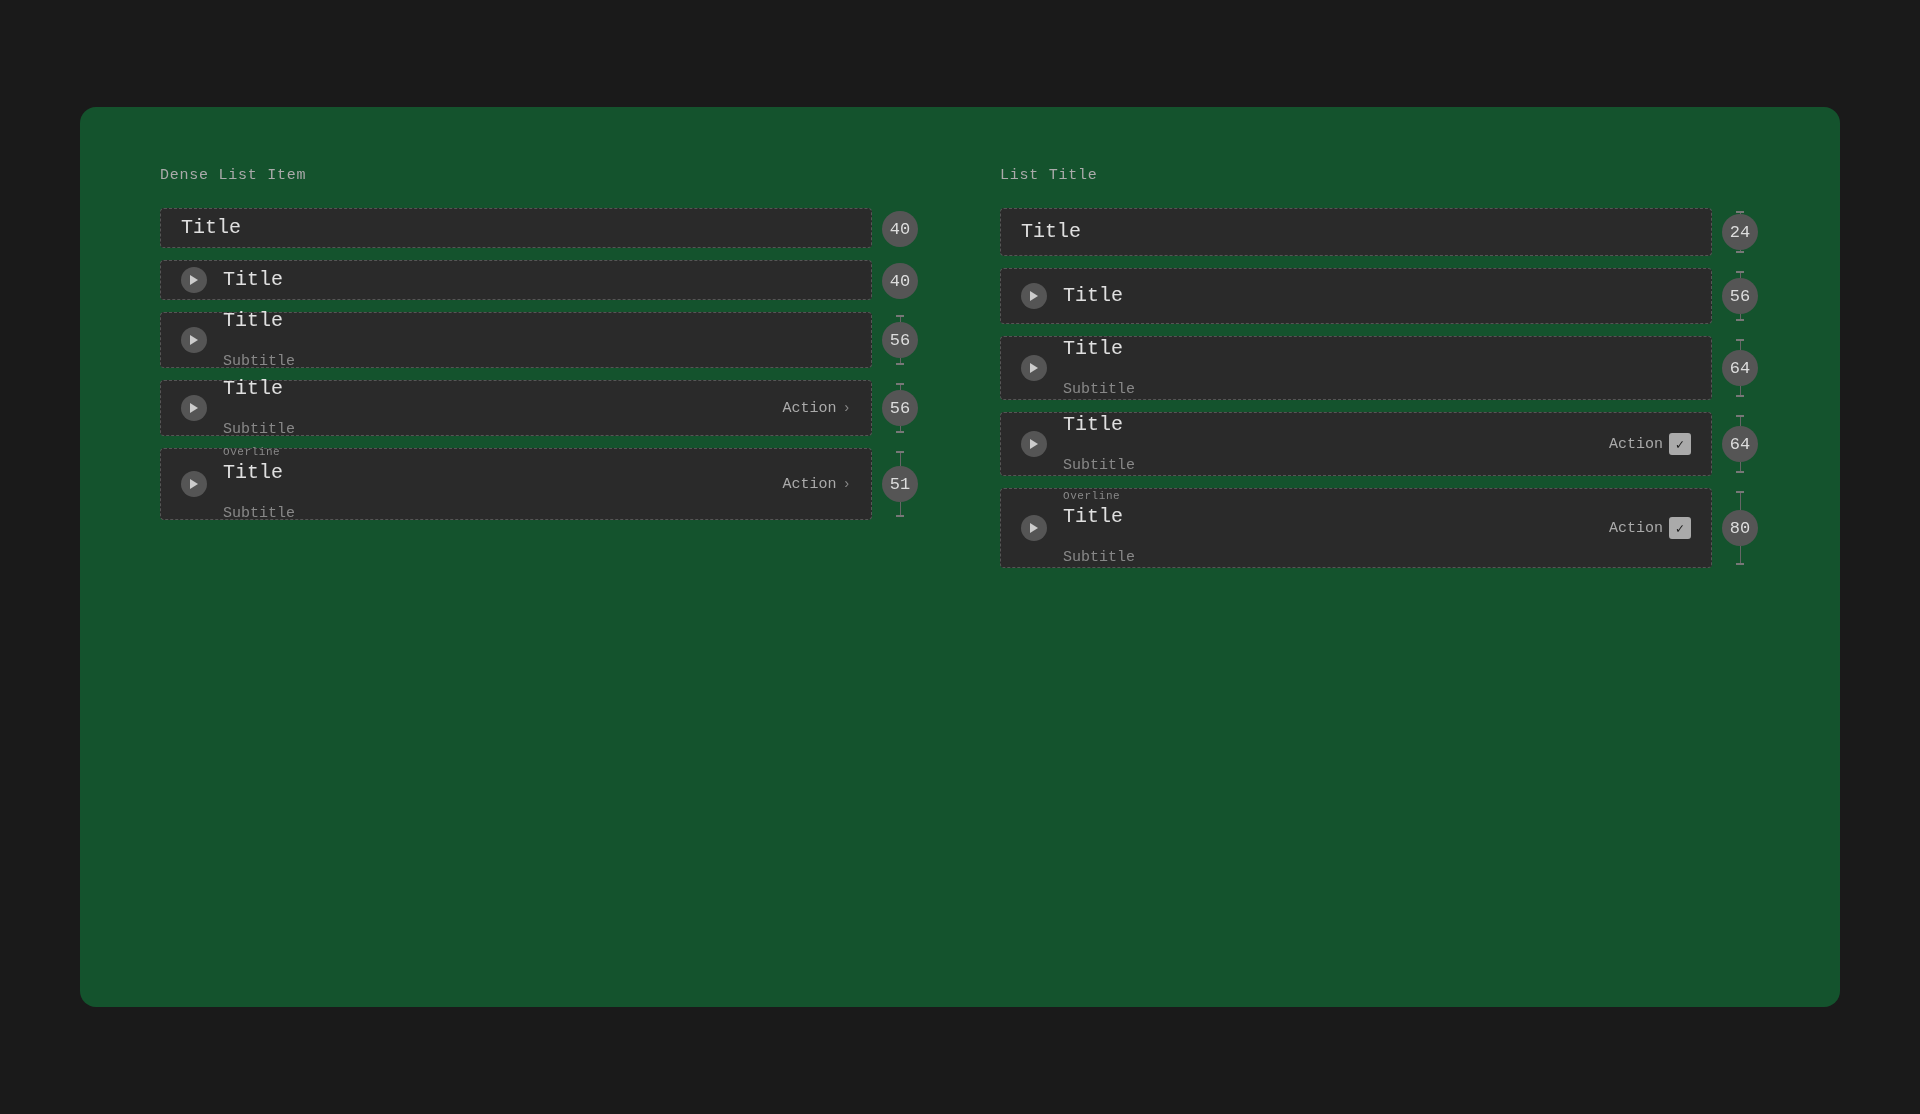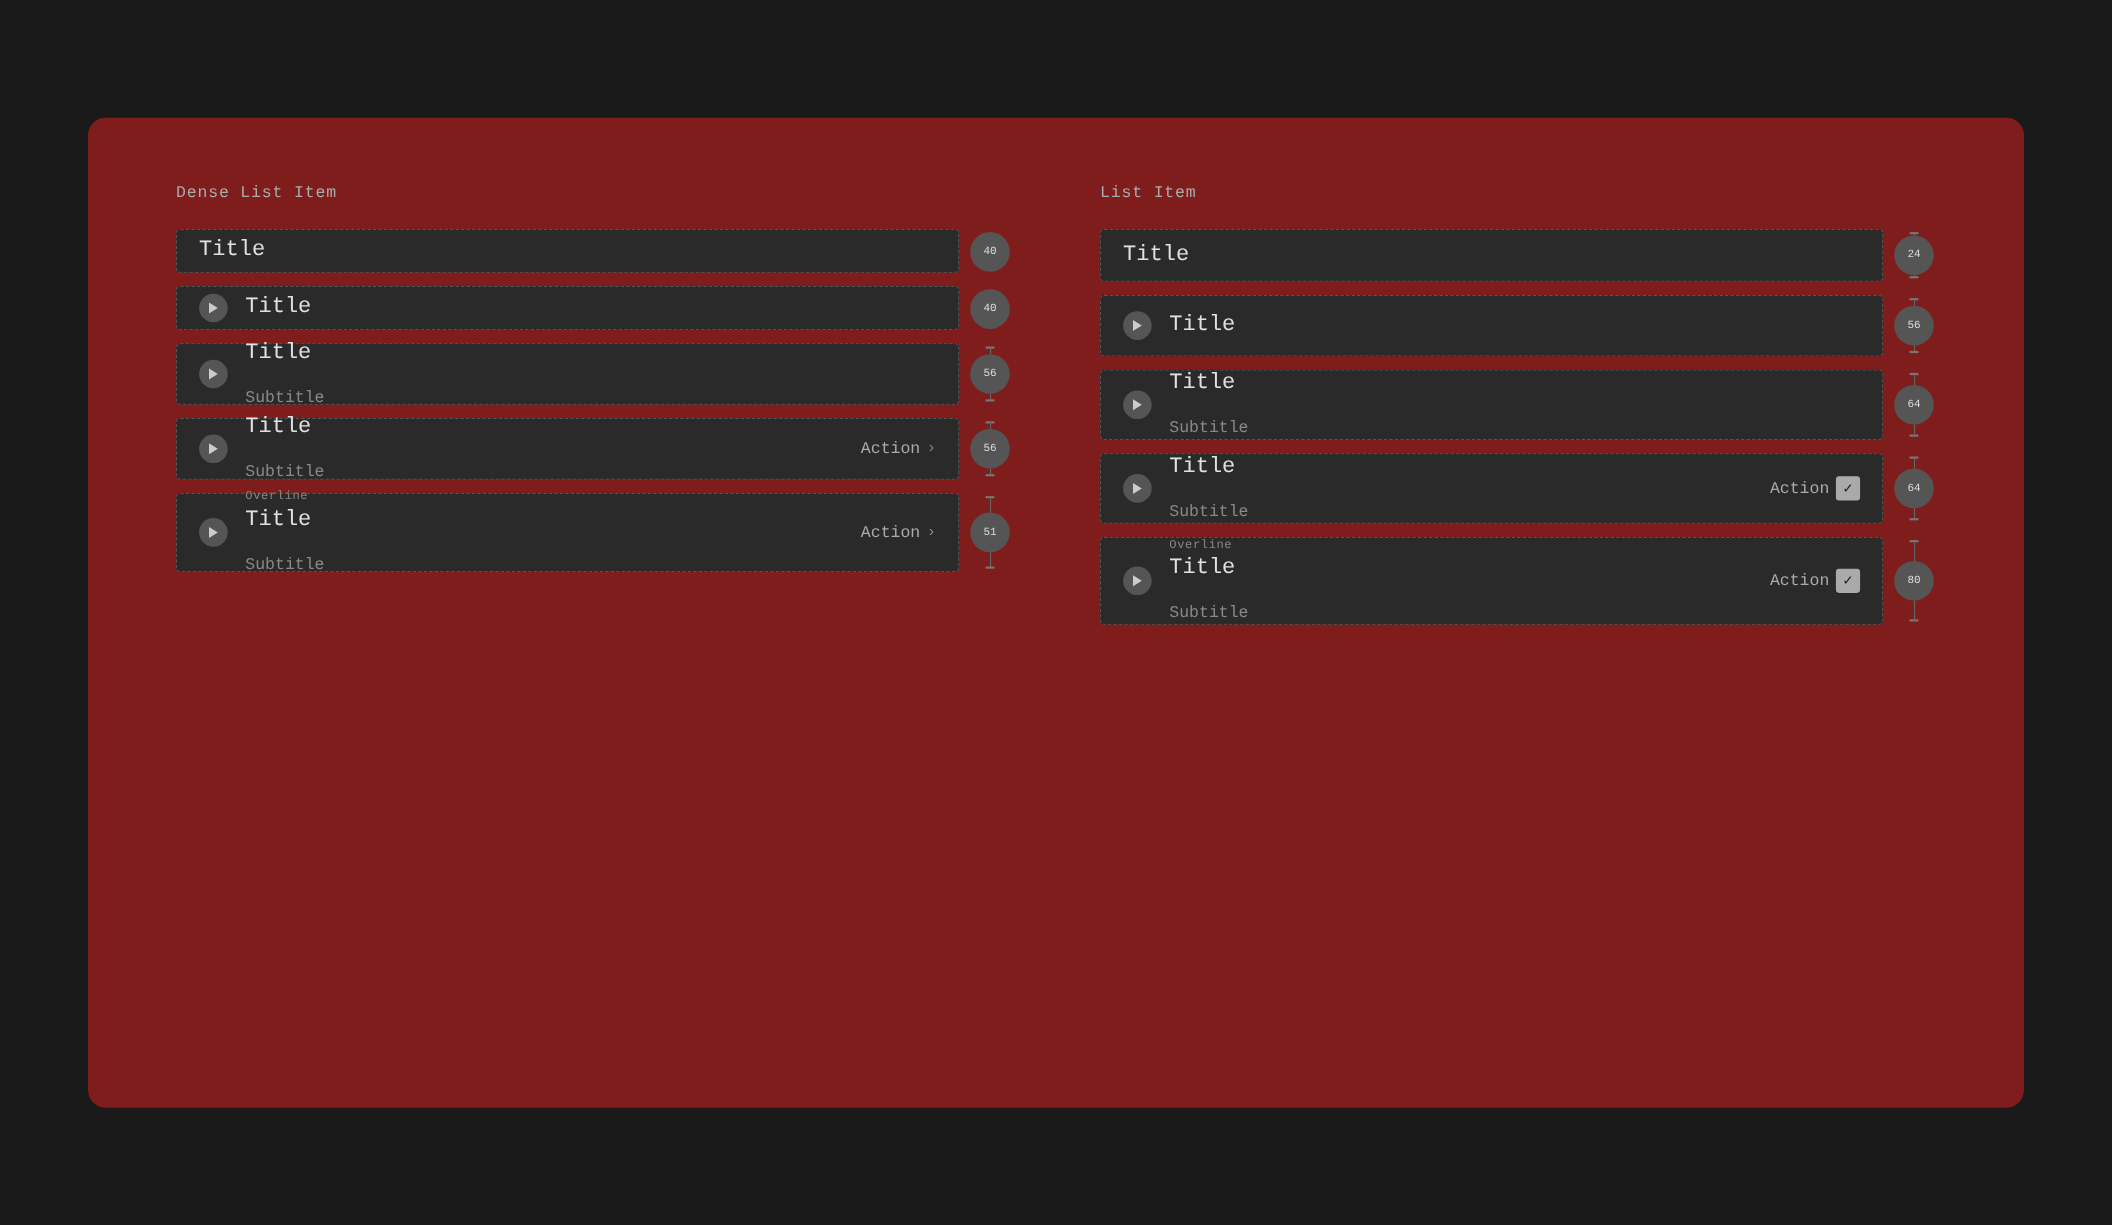--- a/index.html
+++ b/index.html
@@ -11,21 +11,21 @@
       display: flex;
       align-items: center;
       justify-content: center;
       font-family: 'Courier New', Courier, monospace;
       color: #e0e0e0;
     }
 
     .page-container {
       width: 1760px;
       height: 900px;
-      background: #7f1d1d;
+      background: #14532d;
       border-radius: 16px;
       padding: 60px 80px;
       display: flex;
       gap: 80px;
     }
 
     .column {
       flex: 1;
       display: flex;
       flex-direction: column;
@@ -158,21 +158,21 @@
     }
 
     .tick { width: 8px; height: 2px; background: #777; }
     .v-line { width: 1px; flex: 1; background: #666; }
     .badge-circle {
       width: 36px;
       height: 36px;
       border-radius: 50%;
       background: #555;
       color: #ddd;
-      font-size: 10px;
+      font-size: 17px;
       display: flex;
       align-items: center;
       justify-content: center;
       font-weight: 500;
       flex-shrink: 0;
     }
   </style>
 </head>
 <body>
 
@@ -286,21 +286,21 @@
           <div class="badge-circle">51</div>
           <div class="v-line"></div>
           <div class="tick"></div>
         </div>
       </div>
 
     </div>
   </div>
 
   <div class="column">
-    <div class="column-title">List Item</div>
+    <div class="column-title">List Title</div>
     <div class="list-items-container">
 
       <div class="item-row-wrapper" style="height:48px;">
         <div class="item-box-inner">
           <div class="item-text">
             <span class="item-title">Title</span>
           </div>
         </div>
         <div class="height-col">
           <div class="tick"></div>

